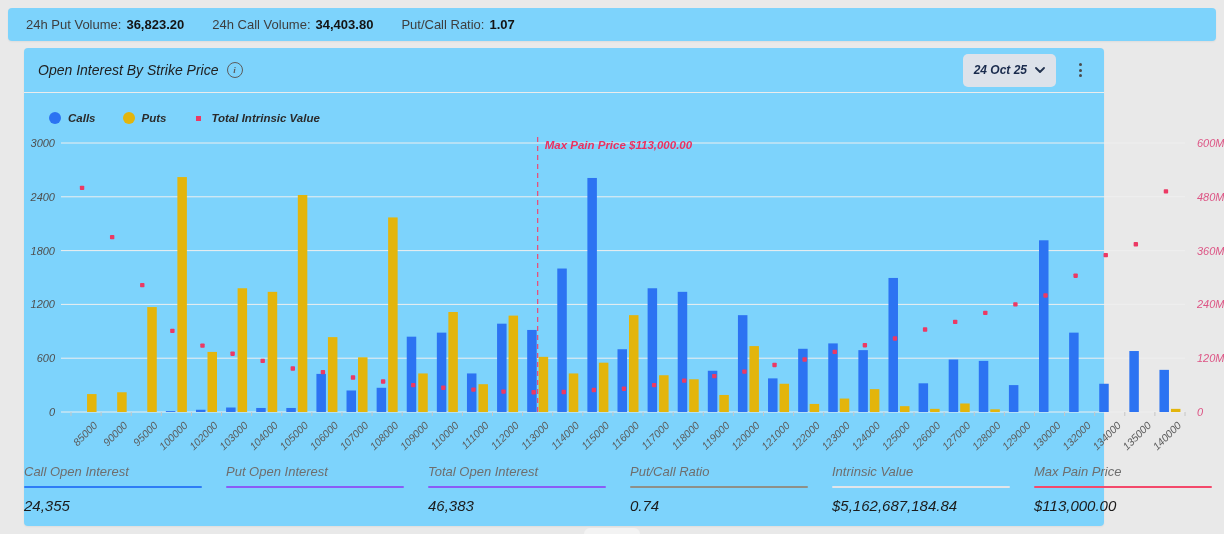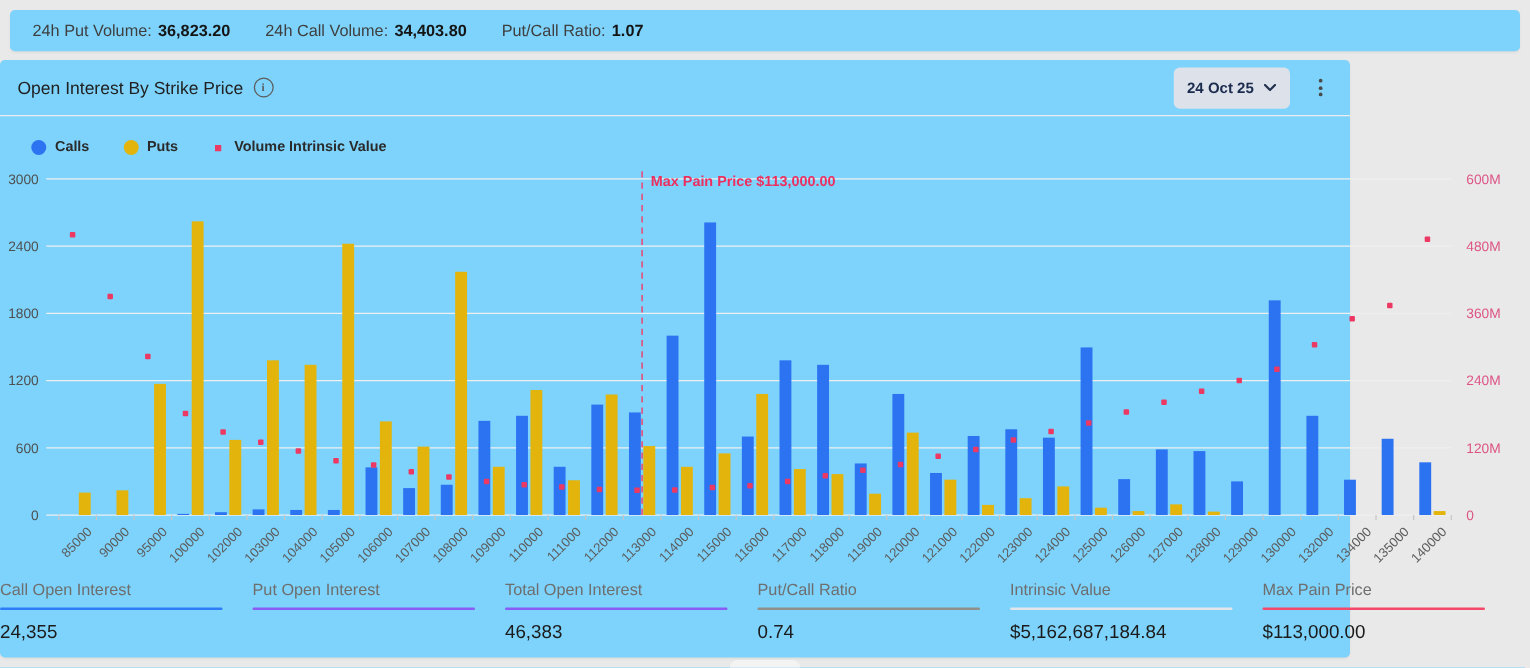--- a/index.html
+++ b/index.html
@@ -11,21 +11,21 @@
   }
   .card{position:absolute;background:#7dd3fc;border-radius:4px;box-shadow:0 1px 2px rgba(0,0,0,0.05);}
 
   
   .topbar{left:8px;top:8px;width:1208px;height:33px;display:flex;align-items:center;
           padding-left:18px;gap:28px;box-sizing:border-box;font-size:13px;color:#3e3e3e;}
   .topstat{display:flex;align-items:center;gap:5px;white-space:nowrap;}
   .topstat .val{font-weight:700;color:#141414;}
 
   
-  .panel{left:0;top:48px;width:1080px;height:478px;box-sizing:border-box;}
+  .panel{left:24px;top:48px;width:1080px;height:478px;box-sizing:border-box;font-style:italic;}
   .panel-header{height:45px;display:flex;align-items:center;padding:0 16px 0 14px;
                 border-bottom:1px solid #ececec;box-sizing:border-box;}
   .panel-title{font-size:14px;color:#212121;font-weight:500;}
   .info-icon{margin-left:8px;width:14px;height:14px;border:1.2px solid #5c5c5c;border-radius:50%;
              color:#5c5c5c;font-size:9px;font-weight:700;line-height:14px;text-align:center;
              font-family:"Liberation Serif",serif;cursor:pointer;}
   .header-right{margin-left:auto;display:flex;align-items:center;gap:17px;}
   .date-pill{background:#dde2ea;border-radius:5px;height:25px;padding:4px 11px;display:flex;
              align-items:center;gap:8px;font-size:12px;font-weight:700;color:#1a2b4d;cursor:pointer;}
   .kebab{display:flex;flex-direction:column;gap:2.6px;padding:4px 6px;cursor:pointer;}
@@ -92,21 +92,21 @@
     <div class="legend-item">
       <span class="sw-circle" style="background-color: rgb(44, 115, 242);"></span>
       <span>Calls</span>
     </div>
     <div class="legend-item">
       <span class="sw-circle" style="background-color: rgb(227, 181, 12);"></span>
       <span>Puts</span>
     </div>
     <div class="legend-item">
       <span class="sw-square" style="background-color: rgb(236, 57, 100);"></span>
-      <span>Volume Intrinsic Value</span>
+      <span>Total Intrinsic Value</span>
     </div>
   </div>
 
   <svg id="chart" width="1208" height="322" viewBox="0 0 1208 322">
       <line x1="37" y1="279" x2="1161" y2="279" stroke="#efefef" stroke-width="1"></line>
       <text x="31" y="283" text-anchor="end" font-size="11" fill="#4f4f4f">0</text>
       <line x1="37" y1="225.2" x2="1161" y2="225.2" stroke="#efefef" stroke-width="1"></line>
       <text x="31" y="229.2" text-anchor="end" font-size="11" fill="#4f4f4f">600</text>
       <line x1="37" y1="171.39999999999998" x2="1161" y2="171.39999999999998" stroke="#efefef" stroke-width="1"></line>
       <text x="31" y="175.39999999999998" text-anchor="end" font-size="11" fill="#4f4f4f">1200</text>

